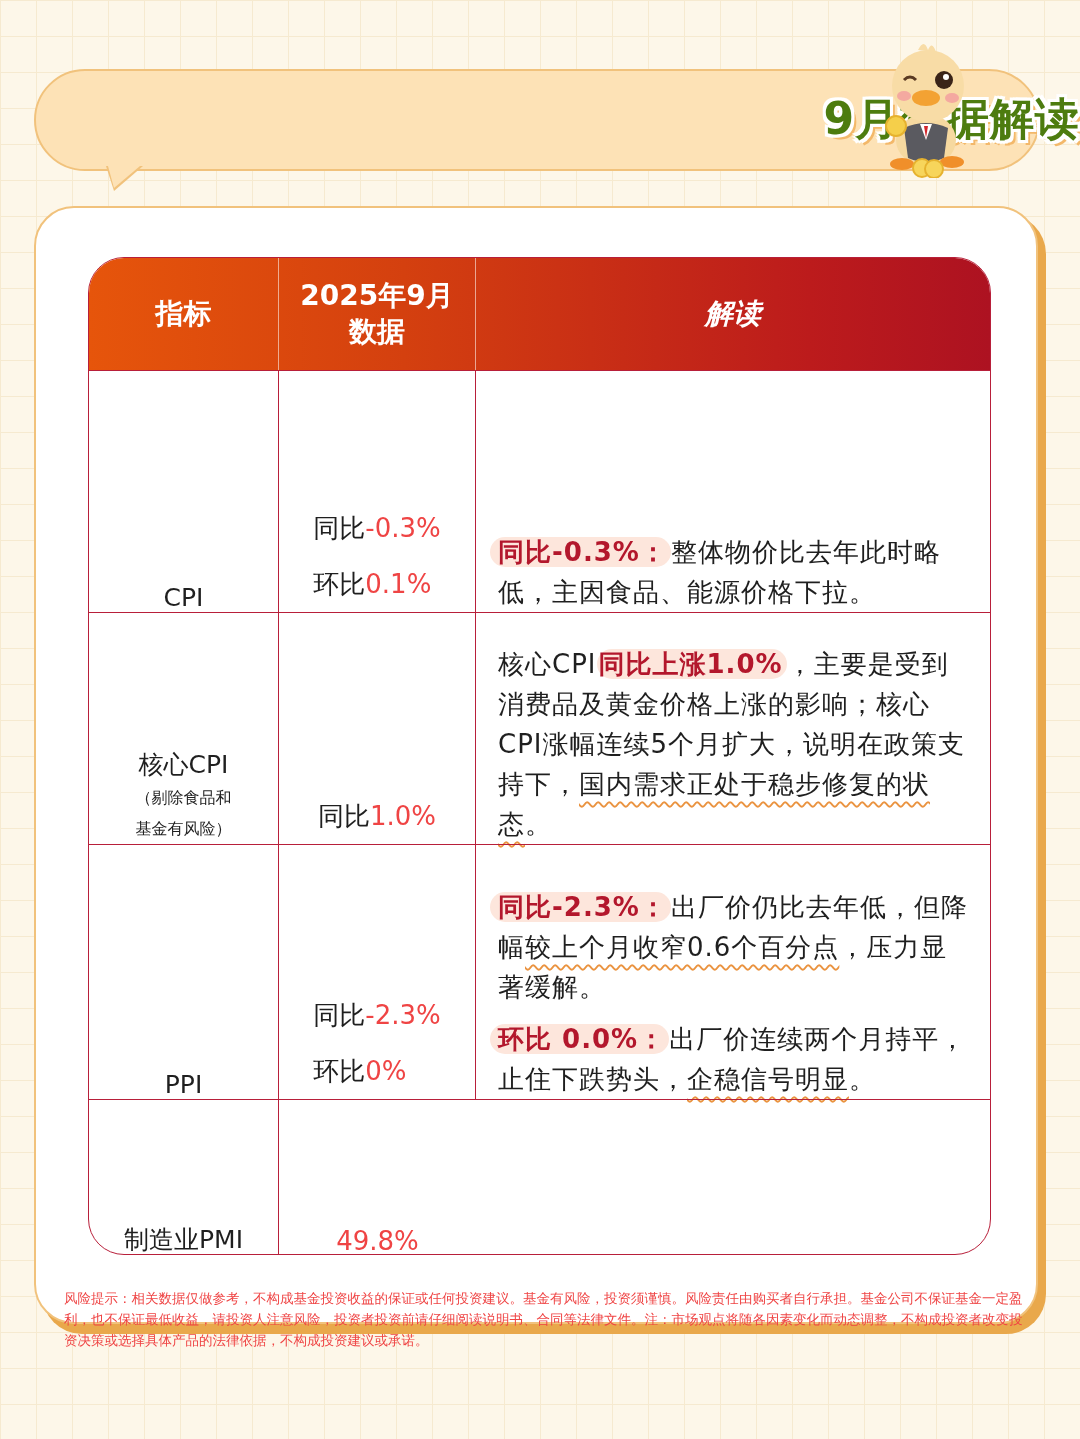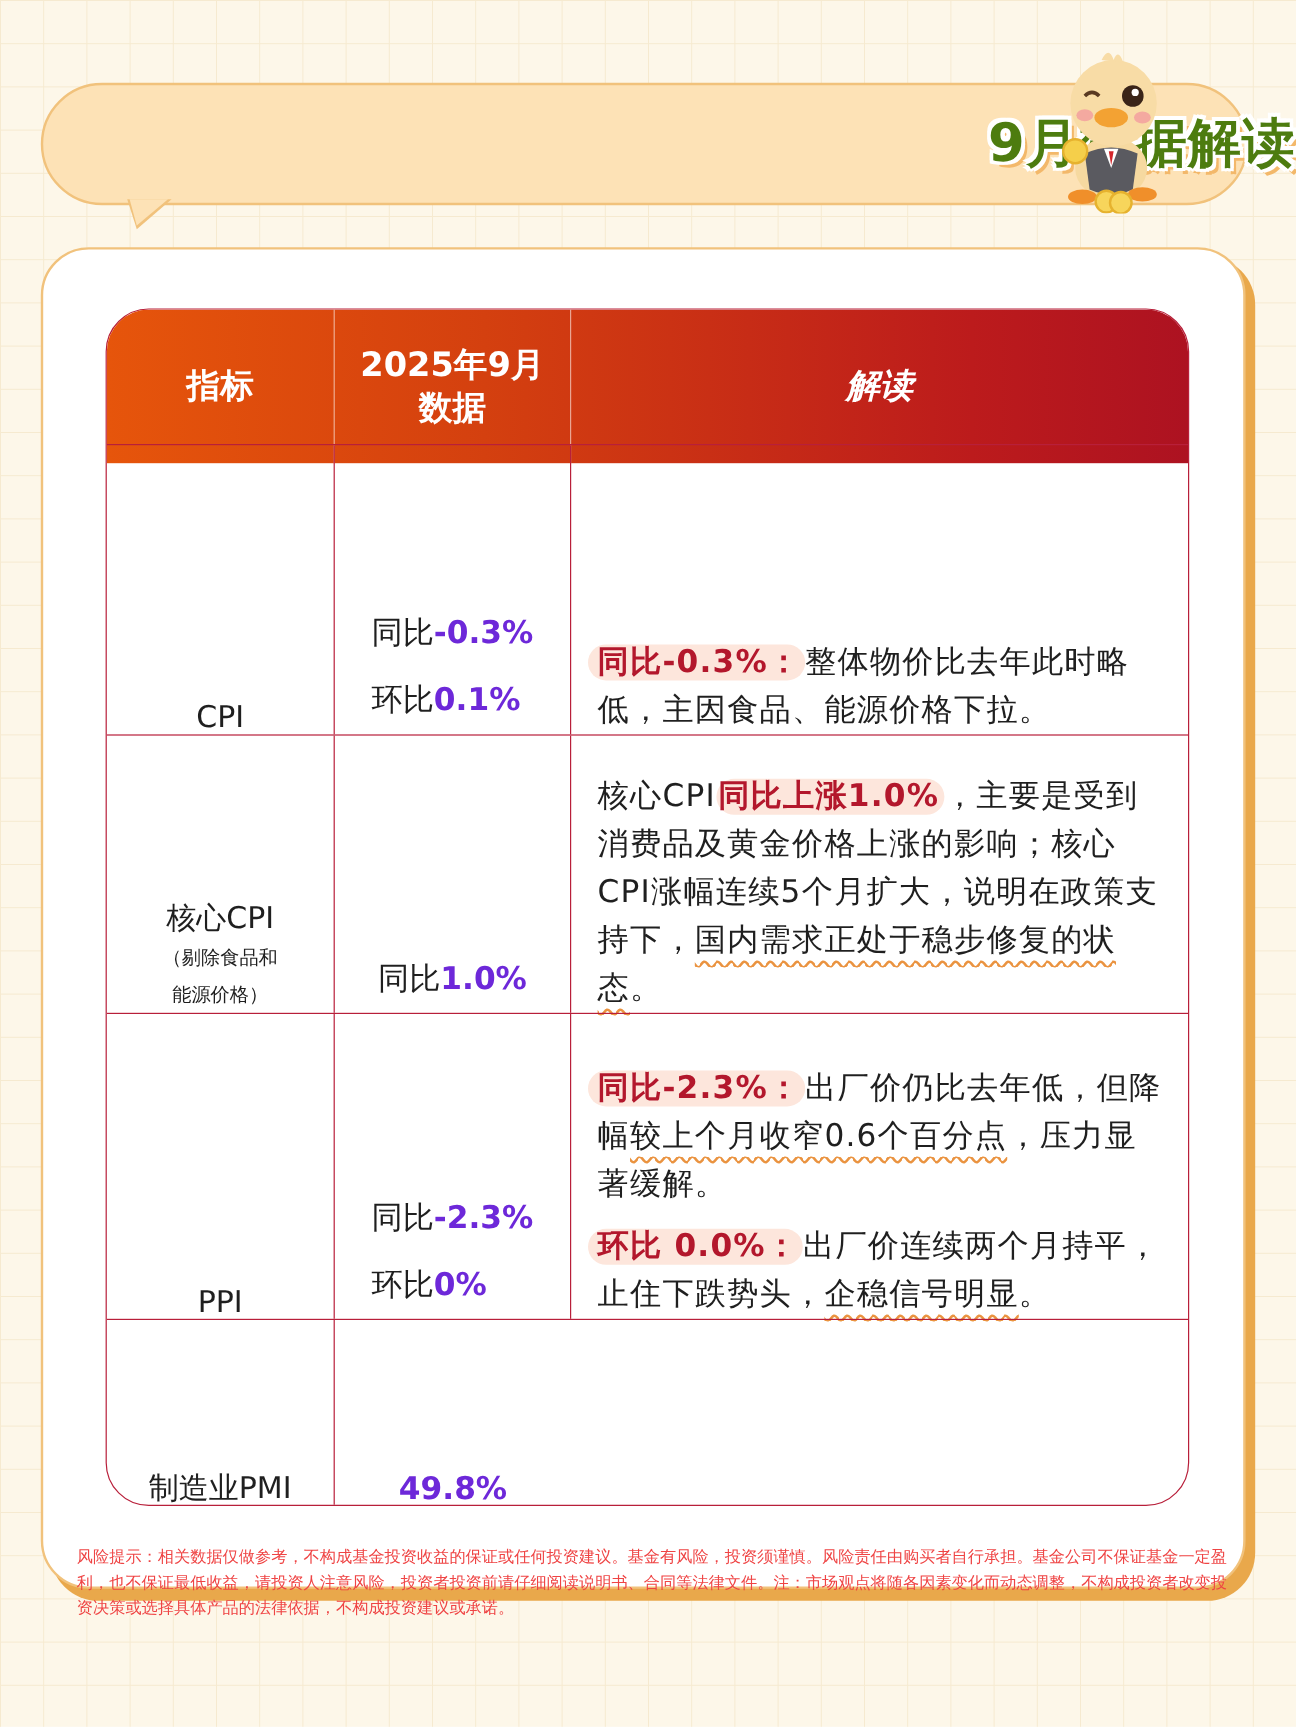--- a/index.html
+++ b/index.html
@@ -45,21 +45,21 @@
   .card {
     position: absolute; left: 34px; top: 206px; width: 1004px; height: 1118px;
     background: #ffffff; border: 2px solid #f1c27c; border-radius: 40px;
   }
   .table {
     position: absolute; left: 88px; top: 257px; width: 903px; height: 998px;
     border: 1.5px solid #b81f3a; border-radius: 36px; overflow: hidden;
     background: #fff;
   }
   .thead {
-    position: absolute; left: 0; top: 0; width: 100%; height: 128px;
+    position: absolute; left: 0; top: 0; width: 100%; height: 112px;
     background: linear-gradient(90deg, #e6550b 0%, #d4400f 35%, #bc1b1c 80%, #ad1221 100%);
     display: flex;
   }
   .th {
     color: #fff; font-size: 28px; font-weight: bold;
     display: flex; align-items: center; justify-content: center; text-align: center;
     line-height: 1.3;
     border-right: 1.5px solid rgba(255,255,255,0.55);
   }
   .th:last-child { border-right: none; font-style: italic; }
@@ -69,21 +69,21 @@
     border-top: 1.5px solid #b81f3a;
   }
   .cell {
     display: flex; align-items: flex-end; justify-content: center;
     border-right: 1.5px solid #b81f3a; text-align: center;
     font-size: 25px;
   }
   .cell:last-child { border-right: none; }
   .cell.c3 { justify-content: flex-start; text-align: left; padding: 0 22px 0 22px; }
   .datum { font-size: 26px; line-height: 56px; text-align: left; }
-  .red { color: #6d28d9; font-weight: bold; }
+  .red { color: #ef4444; font-weight: normal; }
   .sub { font-size: 16px; line-height: 31px; }
   .interp { font-size: 26px; line-height: 40px; letter-spacing: 1px; }
   .hl {
     color: #b3172c; font-weight: bold;
     background: #fde6dc; border-radius: 16px; padding: 0 4px 0 8px; margin-left: -8px;
   }
   .wavy {
     text-decoration: underline wavy #ea9340; text-decoration-thickness: 2px;
     text-underline-offset: 8px;
   }
@@ -149,21 +149,21 @@
         <div class="para"><span class="hl">同比-0.3%：</span><span>整体物价比去年此时略低，主因食品、能源价格下拉。</span></div>
       </div>
     </div>
   </div>
 
   <div class="row" style="top:354px;height:232px;">
     <div class="cell c1">
       <div>
         <div style="font-size:25px;line-height:34px;">核心CPI</div>
         <div class="sub">（剔除食品和</div>
-        <div class="sub">能源价格）</div>
+        <div class="sub">基金有风险）</div>
       </div>
     </div>
     <div class="cell c2">
       <div class="datum">
         <div><span>同比</span><span class="red">1.0%</span></div>
       </div>
     </div>
     <div class="cell c3">
       <div class="interp">
         <span>核心CPI</span><span class="hl" style="margin-left:0;padding-left:2px;">同比上涨1.0%</span><span>，主要是受到消费品及黄金价格上涨的影响；核心CPI涨幅连续5个月扩大，说明在政策支持下，</span><span class="wavy">国内需求正处于稳步修复的状态</span><span>。</span>

